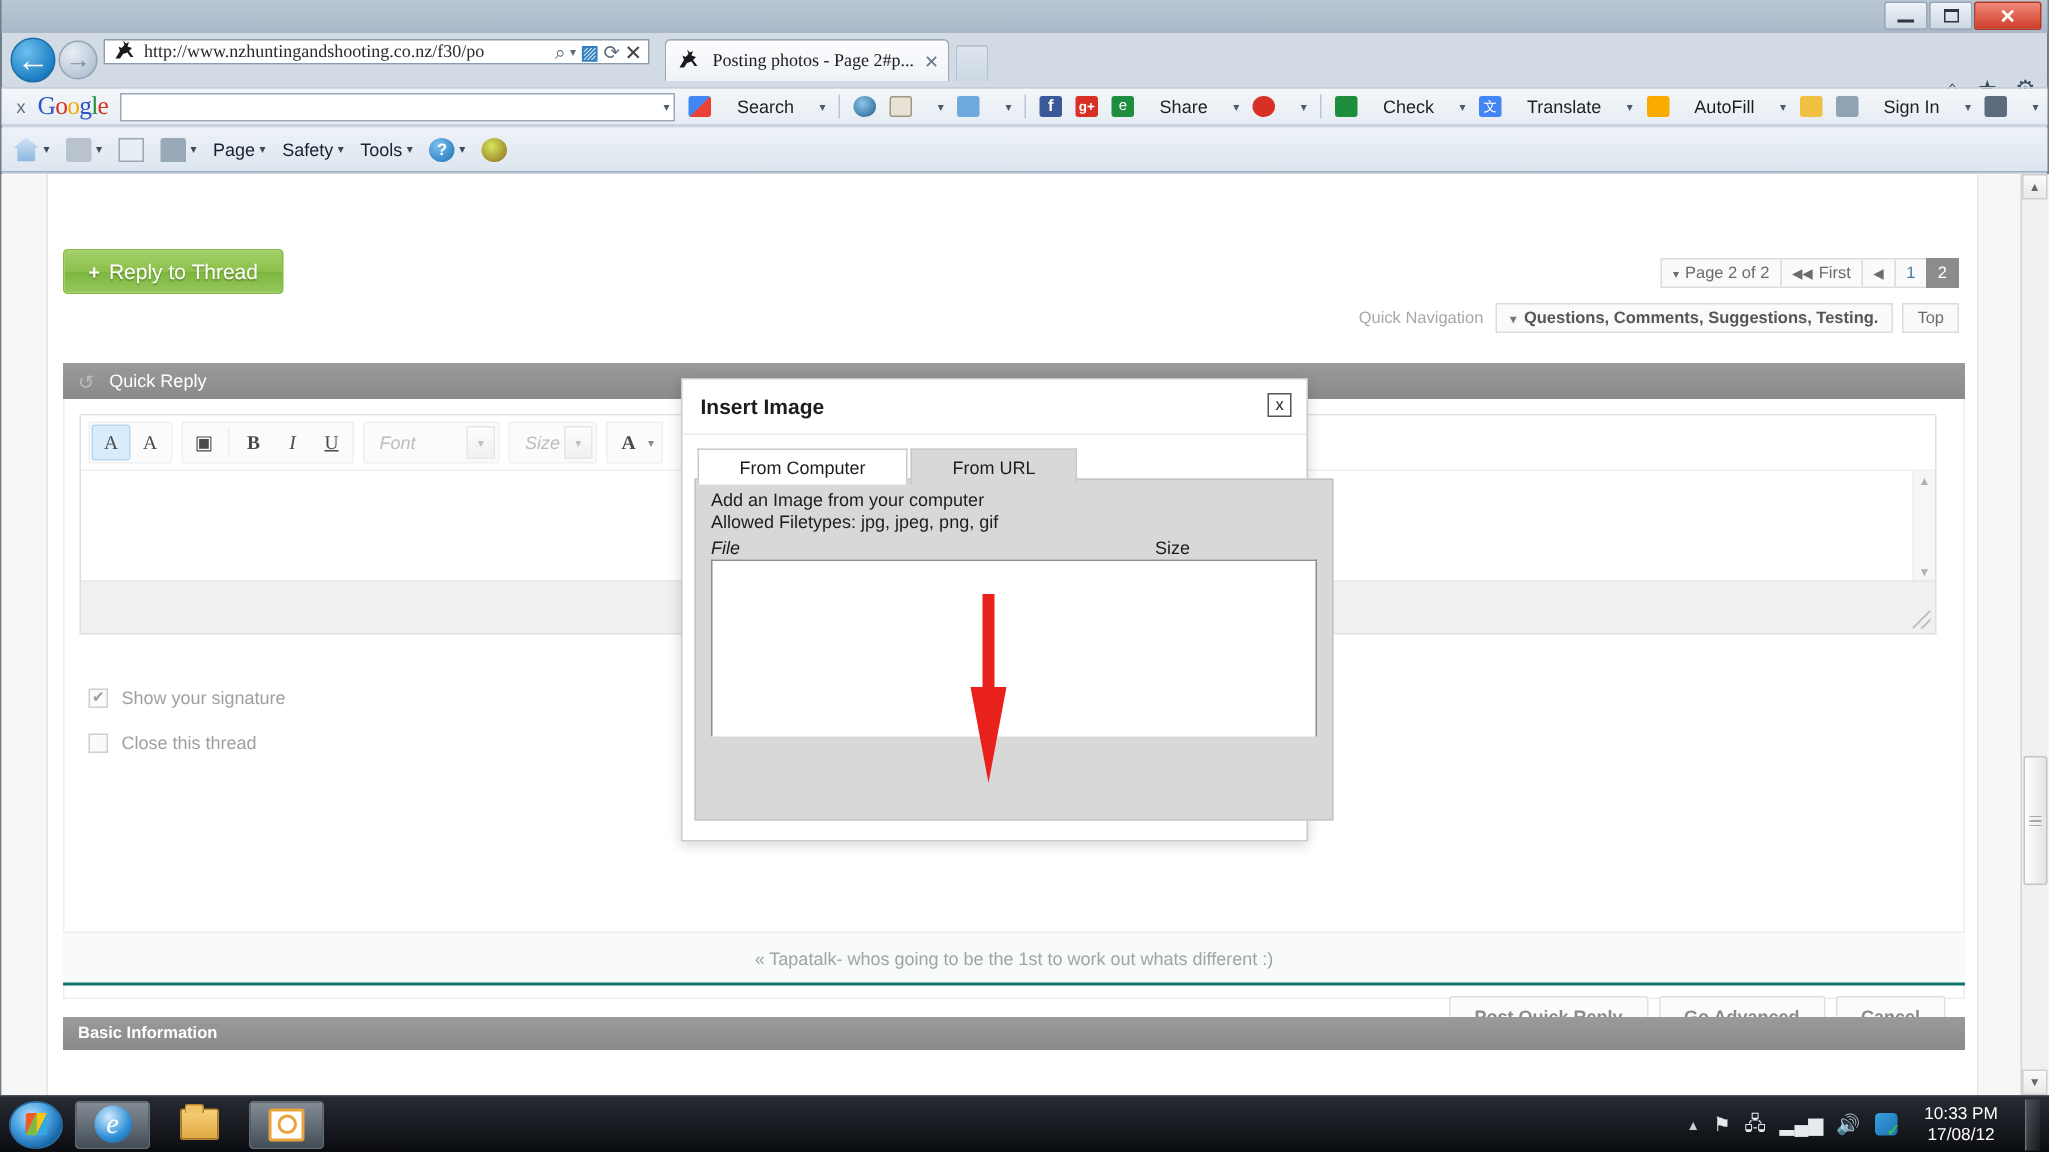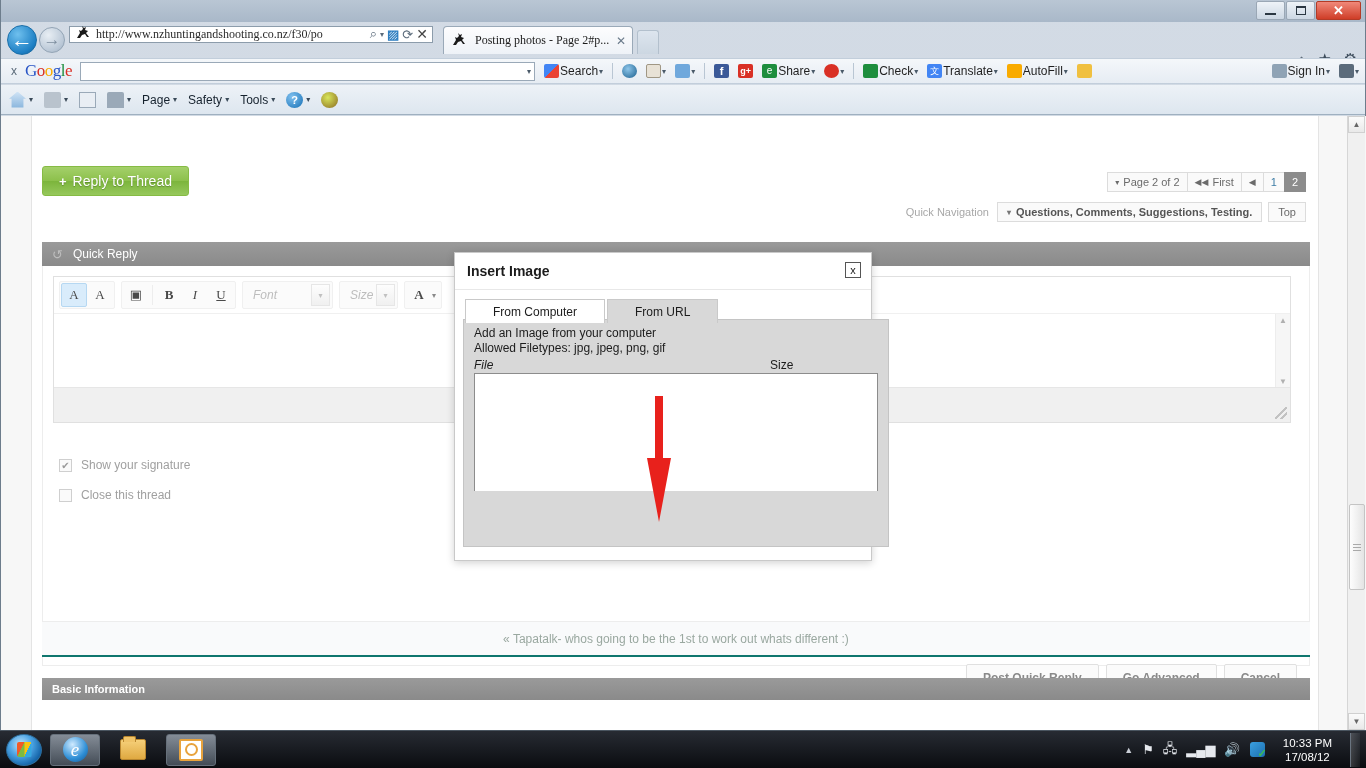--- a/index.html
+++ b/index.html
@@ -59,21 +59,21 @@
     border: 1px solid #1a6ea8;
   }
   .navbtn-fwd {
     left: 38px; width: 26px; height: 26px; top: 5px;
     background: radial-gradient(circle at 35% 30%, #e8eef4, #b9c7d6 70%, #9aabbd);
     border: 1px solid #93a4b5; color: #7d8e9f; font-size: 17px;
   }
   .addressbar {
     position: absolute; left: 68px; top: 4px; width: 364px; height: 17px;
     background: #fff; border: 1px solid #8c9cab;
-    display: flex; align-items: flex-end; padding: 0 2px;
+    display: flex; align-items: center; padding: 0 2px;
   }
   .deer-icon {
     width: 18px; height: 17px; flex: 0 0 18px; margin: 0 4px 0 2px;
     position: relative; overflow: hidden;
   }
   .deer-icon svg { display: block; }
   .url-text {
     flex: 1 1 auto; font-size: 12px; color: #2a2a2a;
     white-space: nowrap; overflow: hidden;
     font-family: "Liberation Serif", serif;
@@ -117,21 +117,21 @@
   }
   .g-x { color: #5a6a79; margin: 0 8px 0 4px; font-size: 12px; }
   .g-logo { font-family: "Liberation Serif", serif; font-size: 17px; letter-spacing: -0.5px; margin-right: 8px; }
   .g-logo .b { color: #2a56c6; } .g-logo .r { color: #d93025; }
   .g-logo .y { color: #f9ab00; } .g-logo .g2 { color: #1e8e3e; }
   .gsearch-input {
     width: 455px; height: 19px; background: #fff; border: 1px solid #9aa9b8;
     display: flex; align-items: center; justify-content: flex-end; padding-right: 3px;
   }
   .gsearch-input .car { font-size: 8px; color: #4a5a69; }
-  .g-item { display: flex; align-items: center; gap: 1px; margin-left: 9px; color: #1f1f1f; white-space: nowrap; }
+  .g-item { display: flex; align-items: center; gap: 17px; margin-left: 9px; color: #1f1f1f; white-space: nowrap; }
   .g-item .car { font-size: 8px; color: #4a5a69; }
   .g-sep { width: 1px; height: 16px; background: #b9c6d3; margin-left: 9px; }
   .gi {
     width: 15px; height: 14px; border-radius: 2px; display: inline-block;
     flex: 0 0 15px; position: relative;
   }
   .gi-search { background: linear-gradient(135deg,#4285f4 50%,#ea4335 50%); }
   .gi-globe  { background: radial-gradient(circle at 40% 35%,#8ec6ea,#1a5f8e); border-radius:50%; }
   .gi-news   { background: #e8e2d6; border: 1px solid #a09784; }
   .gi-plus   { background: #6fa8dc; }

